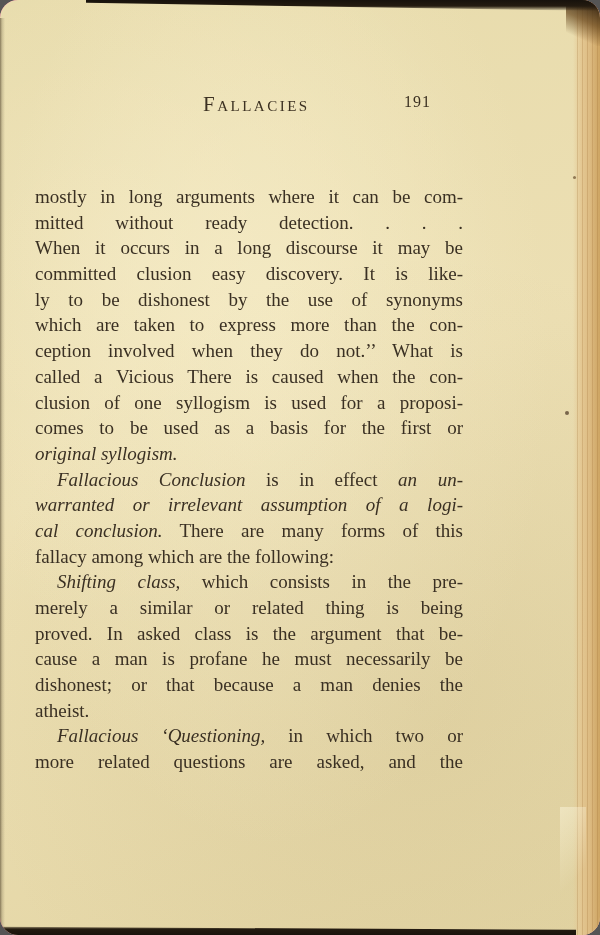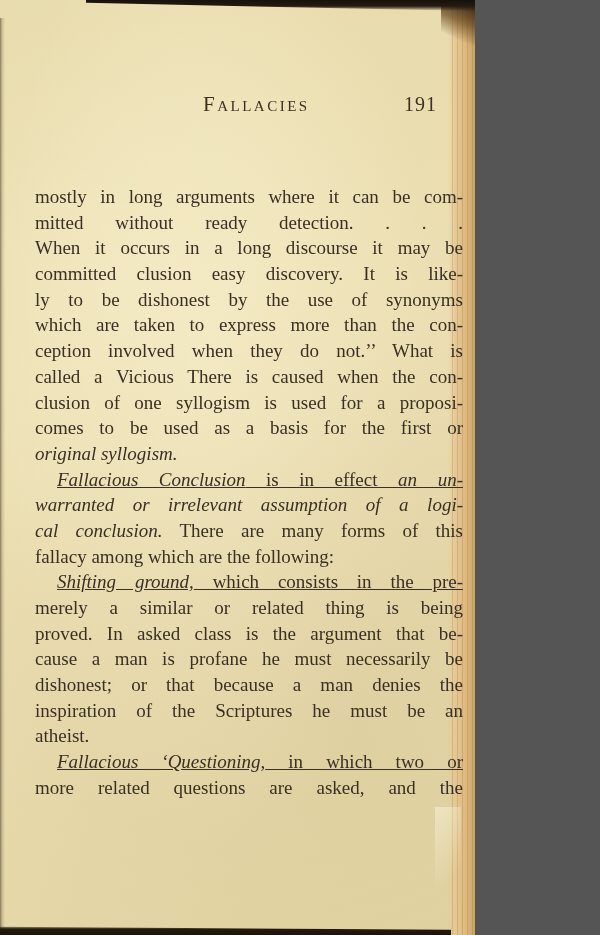--- a/index.html
+++ b/index.html
@@ -1,21 +1,22 @@
 <!DOCTYPE html>
 <html><head>
 <meta charset="utf-8">
 <style>
   html,body{margin:0;padding:0;background:#555;}
   .stage{
     position:relative;
-    width:475px;height:935px;
+    width:600px;height:935px;
     overflow:hidden;
     font-family:"Liberation Serif", serif;
     background:#ec4899;
+    border-radius:18px;
   }
   
   .paper{
     position:absolute;inset:0;
     background:
       radial-gradient(circle at 22% 28%, rgba(255,248,220,.25), rgba(255,248,220,0) 45%),
       radial-gradient(circle at 70% 75%, rgba(150,125,70,.10), rgba(150,125,70,0) 55%),
       radial-gradient(ellipse at 45% 38%, #f2e7bf 0%, rgba(242,231,191,0) 60%),
       linear-gradient(160deg, #e7dbab 0%, #ecdfb3 45%, #e3d5a4 100%);
   }
@@ -56,36 +57,36 @@
   .speck.s2{left:573px;top:176px;width:3px;height:3px;background:#7a6240;opacity:.8;}
 
   
   .running-title{
     position:absolute;left:203px;top:92px;
     font-size:21px;color:#3c3122;
     font-variant:small-caps;letter-spacing:2.5px;
   }
   .page-number{
     position:absolute;left:404px;top:93px;
-    font-size:20px;color:#3c3122;letter-spacing:1px;
+    font-size:16px;color:#3c3122;letter-spacing:1px;
   }
 
   
   .text-block{
     position:absolute;left:35px;top:140px;width:428px;
     font-size:19px;line-height:25.7px;color:#3a3023;margin-top:44px;
   }
   .text-block .line{
     text-align:justify;
     text-align-last:justify;
     text-justify:inter-word;
     height:25.7px;overflow:hidden;
   }
   .text-block .line.last{text-align-last:left;}
-  .text-block .line.indent{text-indent:22px;text-decoration:underline;}
+  .text-block .line.indent{text-indent:22px;}
   .text-block .it{font-style:italic;}
 </style>
 </head>
 <body>
 
 <div class="stage">
   <div class="paper"></div>
 
   <div class="edge-right"></div>
   <div class="corner-tr"></div>
@@ -108,23 +109,22 @@
       <div class="line"><span>which are taken to express more than the con-</span></div>
       <div class="line"><span>ception involved when they do not.’’ What is</span></div>
       <div class="line"><span>called a Vicious There is caused when the con-</span></div>
       <div class="line"><span>clusion of one syllogism is used for a proposi-</span></div>
       <div class="line"><span>comes to be used as a basis for the first or</span></div>
       <div class="line last"><span class="it">original syllogism.</span></div>
       <div class="line indent"><span class="it">Fallacious Conclusion</span><span> is in effect </span><span class="it">an un-</span></div>
       <div class="line"><span class="it">warranted or irrelevant assumption of a logi-</span></div>
       <div class="line"><span class="it">cal conclusion.</span><span> There are many forms of this</span></div>
       <div class="line last"><span>fallacy among which are the following:</span></div>
-      <div class="line indent"><span class="it">Shifting ground,</span><span> which consists in the pre-</span></div>
+      <div class="line indent"><span class="it">Shifting class,</span><span> which consists in the pre-</span></div>
       <div class="line"><span>merely a similar or related thing is being</span></div>
       <div class="line"><span>proved. In asked class is the argument that be-</span></div>
       <div class="line"><span>cause a man is profane he must necessarily be</span></div>
       <div class="line"><span>dishonest; or that because a man denies the</span></div>
-      <div class="line"><span>inspiration of the Scriptures he must be an</span></div>
       <div class="line last"><span>atheist.</span></div>
       <div class="line indent"><span class="it">Fallacious ‘Questioning,</span><span> in which two or</span></div>
       <div class="line"><span>more related questions are asked, and the</span></div>
     </div>
 </div>
 
 </body></html>

